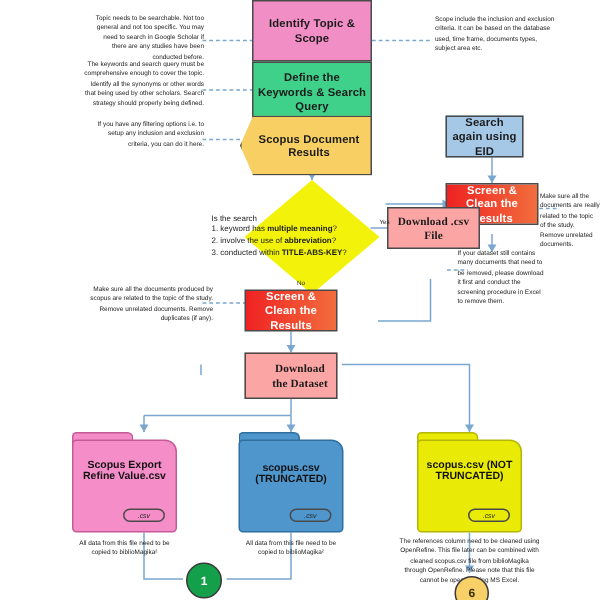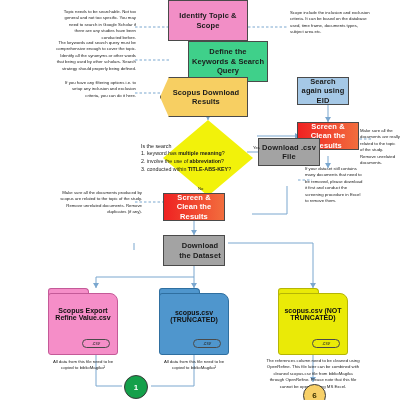--- a/index.html
+++ b/index.html
@@ -20,22 +20,22 @@
     align-items:center;
     justify-content:center;
     text-align:center;
     border:1px solid #4a4a4a;
     color:#1b1b1b;
     line-height:1.25;
   }
   .node .lbl{display:block;padding:1px 2px;}
 
   .pink{background:#f28ec6;}
-  .green{background:#3fd08a;margin-left:20px;}
-  .amber{background:#a3a3a3;}
+  .green{background:#3fd08a;}
+  .amber{background:#fca5a5;font-family:Liberation Serif, serif;}
   .blue{background:#a5c8e6;}
   .redgrad{background:linear-gradient(90deg,#ef2222 0%,#f26d3d 100%);color:#ffffff;}
 
   .t-title{font-size:7.5px;font-weight:600;letter-spacing:.1px;}
 
   
   .chevron{
     border:none;
     background:transparent;
   }
@@ -191,21 +191,21 @@
   <div class="node pink t-title" style="left:168px;top:0;width:80px;height:41px;">
     <span class="lbl">Identify Topic &amp; Scope</span>
   </div>
 
   <div class="node green t-title" style="left:168px;top:41px;width:80px;height:41px;">
     <span class="lbl">Define the Keywords &amp; Search Query</span>
   </div>
 
   <div class="node chevron t-title" style="left:160px;top:77px;width:88px;height:40px;">
     <span class="chev-inner"></span>
-    <span class="chev-text lbl">Scopus Download Results</span>
+    <span class="chev-text lbl">Scopus Document Results</span>
   </div>
 
   <div class="node blue t-title" style="left:297px;top:77px;width:52px;height:28px;">
     <span class="lbl">Search again using EID</span>
   </div>
 
   <div class="node redgrad t-title" style="left:297px;top:122px;width:62px;height:28px;">
     <span class="lbl">Screen &amp; Clean the Results</span>
   </div>
 

